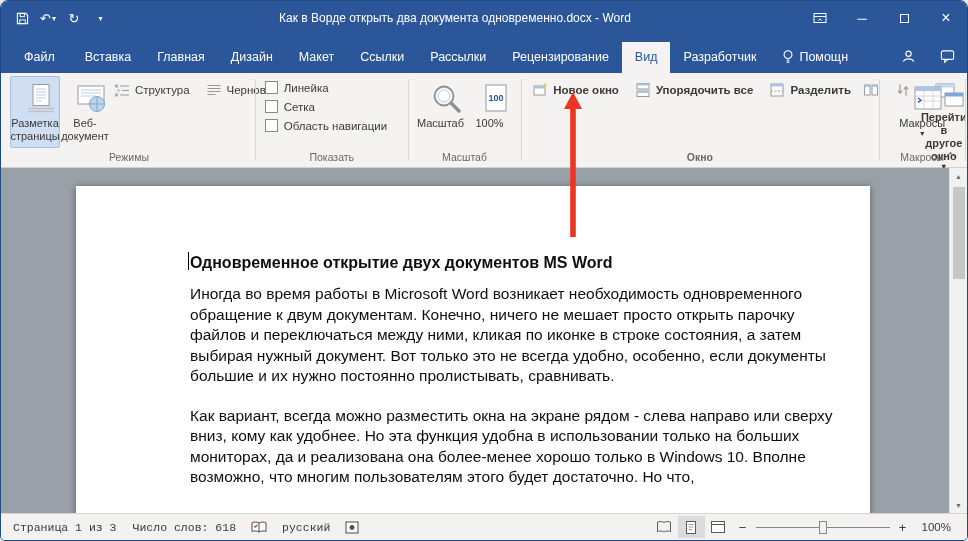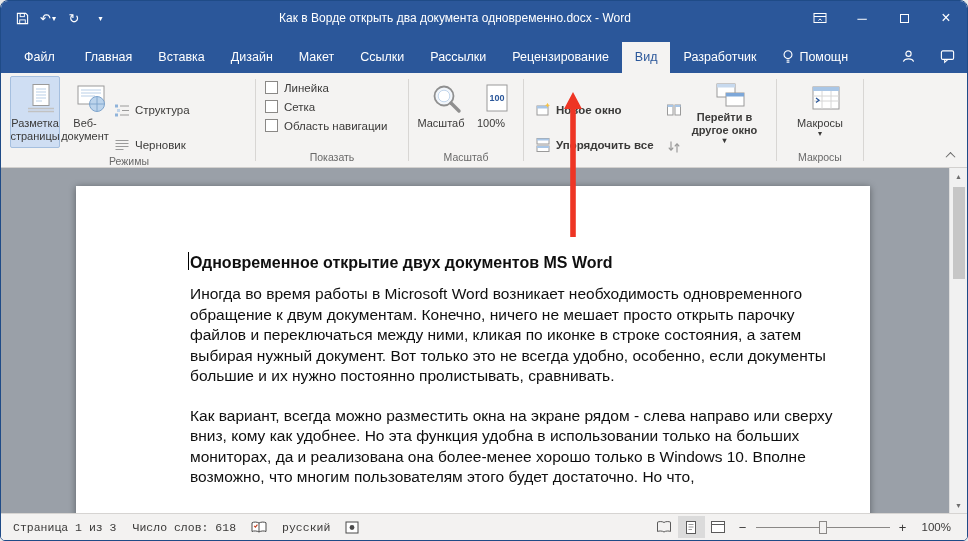--- a/index.html
+++ b/index.html
@@ -30,21 +30,21 @@
   .ribbon { height:95px; background:#f4f3f2; border-bottom:1px solid #d2d0ce; display:flex; flex-shrink:0; position:relative; padding-left:3px; }
   .rgroup { display:flex; flex-direction:column; padding:1px 2px 0; }
   .rgroup-body { flex:1; display:flex; align-items:flex-start; padding:2px 4px 0; }
   .rgroup-name { text-align:center; font-size:10.5px; color:#696969; padding:1px 6px 4px; white-space:nowrap; }
   .rdivider { width:1px; background:#d8d6d4; margin:6px 1px; }
   .bigbtn { width:50px; height:72px; display:flex; flex-direction:column; align-items:center; padding:4px 1px 2px;
             font-size:11px; color:#3b3a39; text-align:center; line-height:13px;
             border:1px solid transparent; border-radius:2px; cursor:default; }
   .bigbtn .ic { height:36px; display:flex; align-items:center; justify-content:flex-start;margin-left:12px; }
   .bigbtn.selected { background:#cfdef3; border-color:#a5bfdf; }
-  .smallcol { display:flex; flex-direction:column; gap:17px; padding-top:5px;margin-top:20px; }
+  .smallcol { display:flex; flex-direction:row; gap:8px; padding-top:5px; }
   .smallbtn { display:flex; align-items:center; gap:5px; font-size:11.5px; color:#3b3a39; padding:1px 4px; line-height:15px; white-space:nowrap; cursor:default; }
   .checkrow { display:flex; align-items:center; gap:6px; font-size:11.5px; color:#3b3a39; padding:3px 2px; white-space:nowrap; cursor:default; }
   .cb { width:13px; height:13px; background:#fff; border:1px solid #8a8886; flex-shrink:0; }
   .iconbtn { width:24px; height:20px; display:flex; align-items:center; justify-content:center; cursor:default; }
   .caret-mini { font-size:8px; color:#3b3a39; line-height:8px; }
   .ribbon-collapse { position:absolute; right:8px; bottom:5px; width:18px; height:13px; display:flex; align-items:center; justify-content:center; cursor:default; }
   .chev { width:7px; height:7px; border-left:1.6px solid #696969; border-top:1.6px solid #696969; transform:rotate(45deg) translate(1px,1px); }
   
   .docarea { flex:1; background:#9aa0a8; position:relative; overflow:hidden; }
   .page { position:absolute; left:75px; width:794px; top:18px; height:720px; background:#fff;
@@ -114,22 +114,22 @@
           <span class="max-rect"></span>
         </span>
       <span class="win-btn" style="font-size:16px;">
           <span>×</span>
         </span>
     </div>
   </div>
 
   <div class="tabrow">
     <div class="tab file">Файл</div>
+    <div class="tab">Вставка</div>
     <div class="tab">Главная</div>
-    <div class="tab">Вставка</div>
     <div class="tab">Дизайн</div>
     <div class="tab">Макет</div>
     <div class="tab">Ссылки</div>
     <div class="tab">Рассылки</div>
     <div class="tab">Рецензирование</div>
     <div class="tab active">Вид</div>
     <div class="tab">Разработчик</div>
     <div class="tab help">
       <svg width="12" height="15" viewBox="0 0 12 16">
           <circle cx="6" cy="6" r="4.2" fill="none" stroke="#fff" stroke-width="1.2"></circle>

